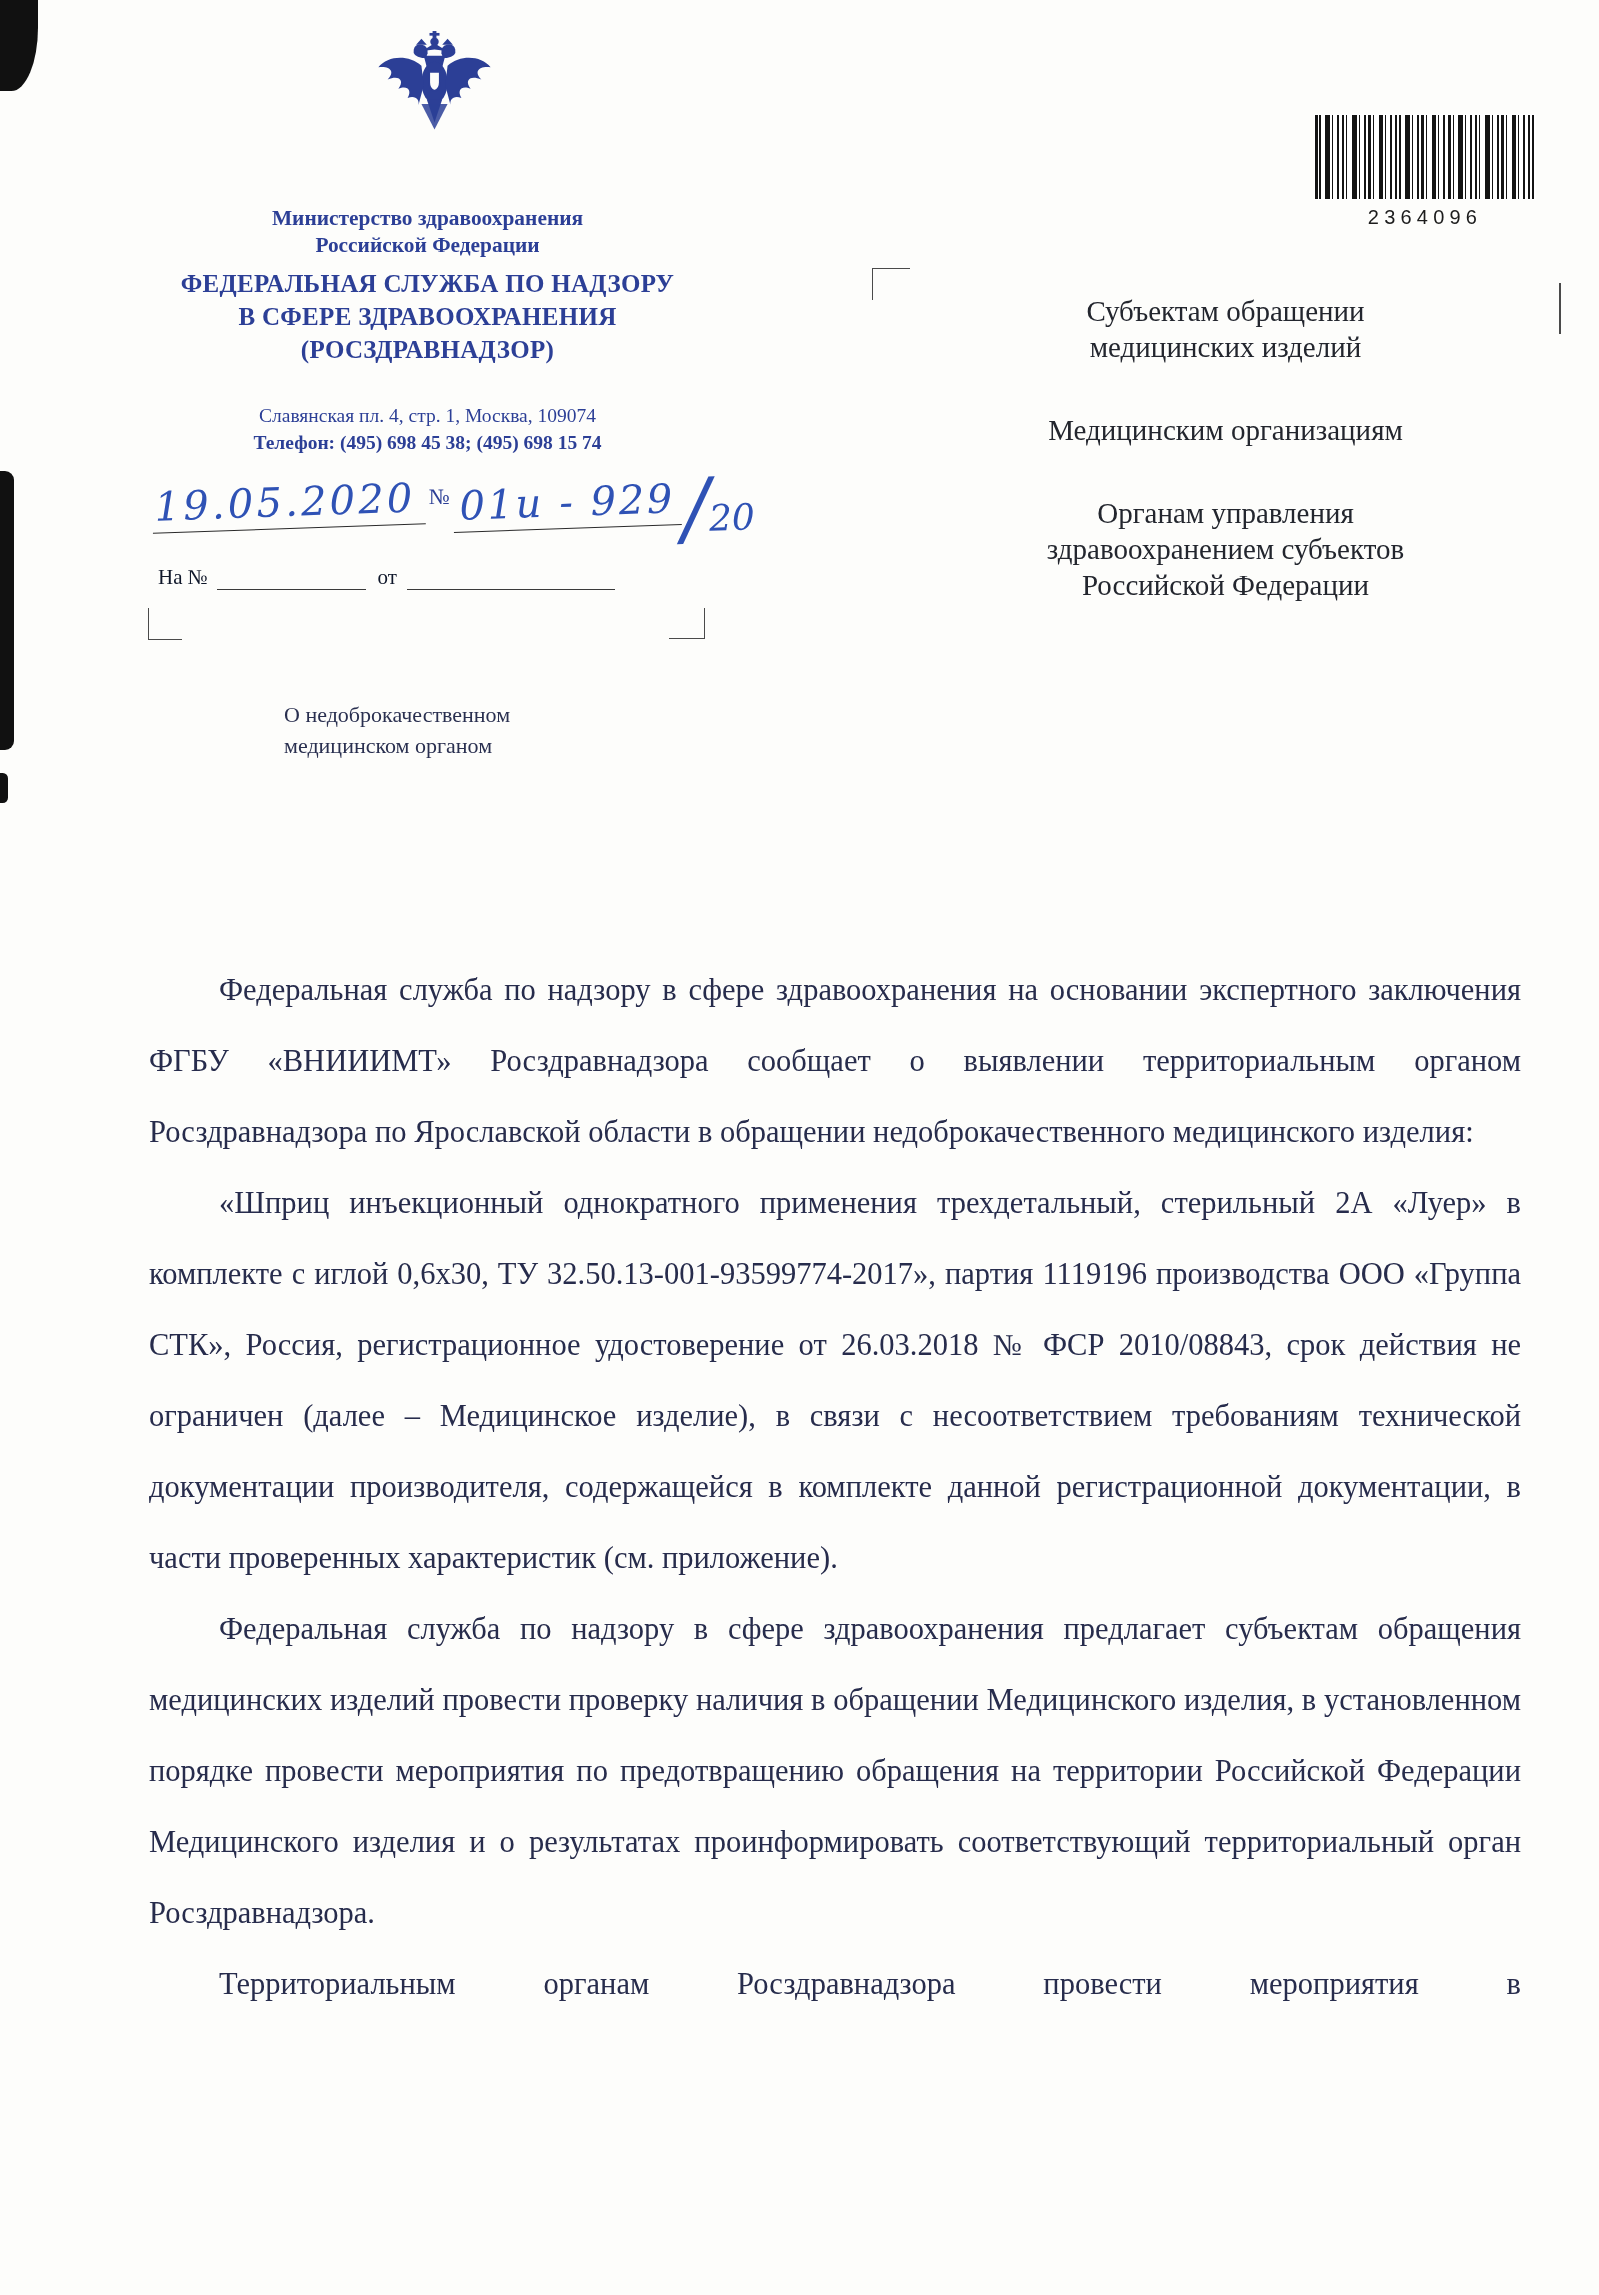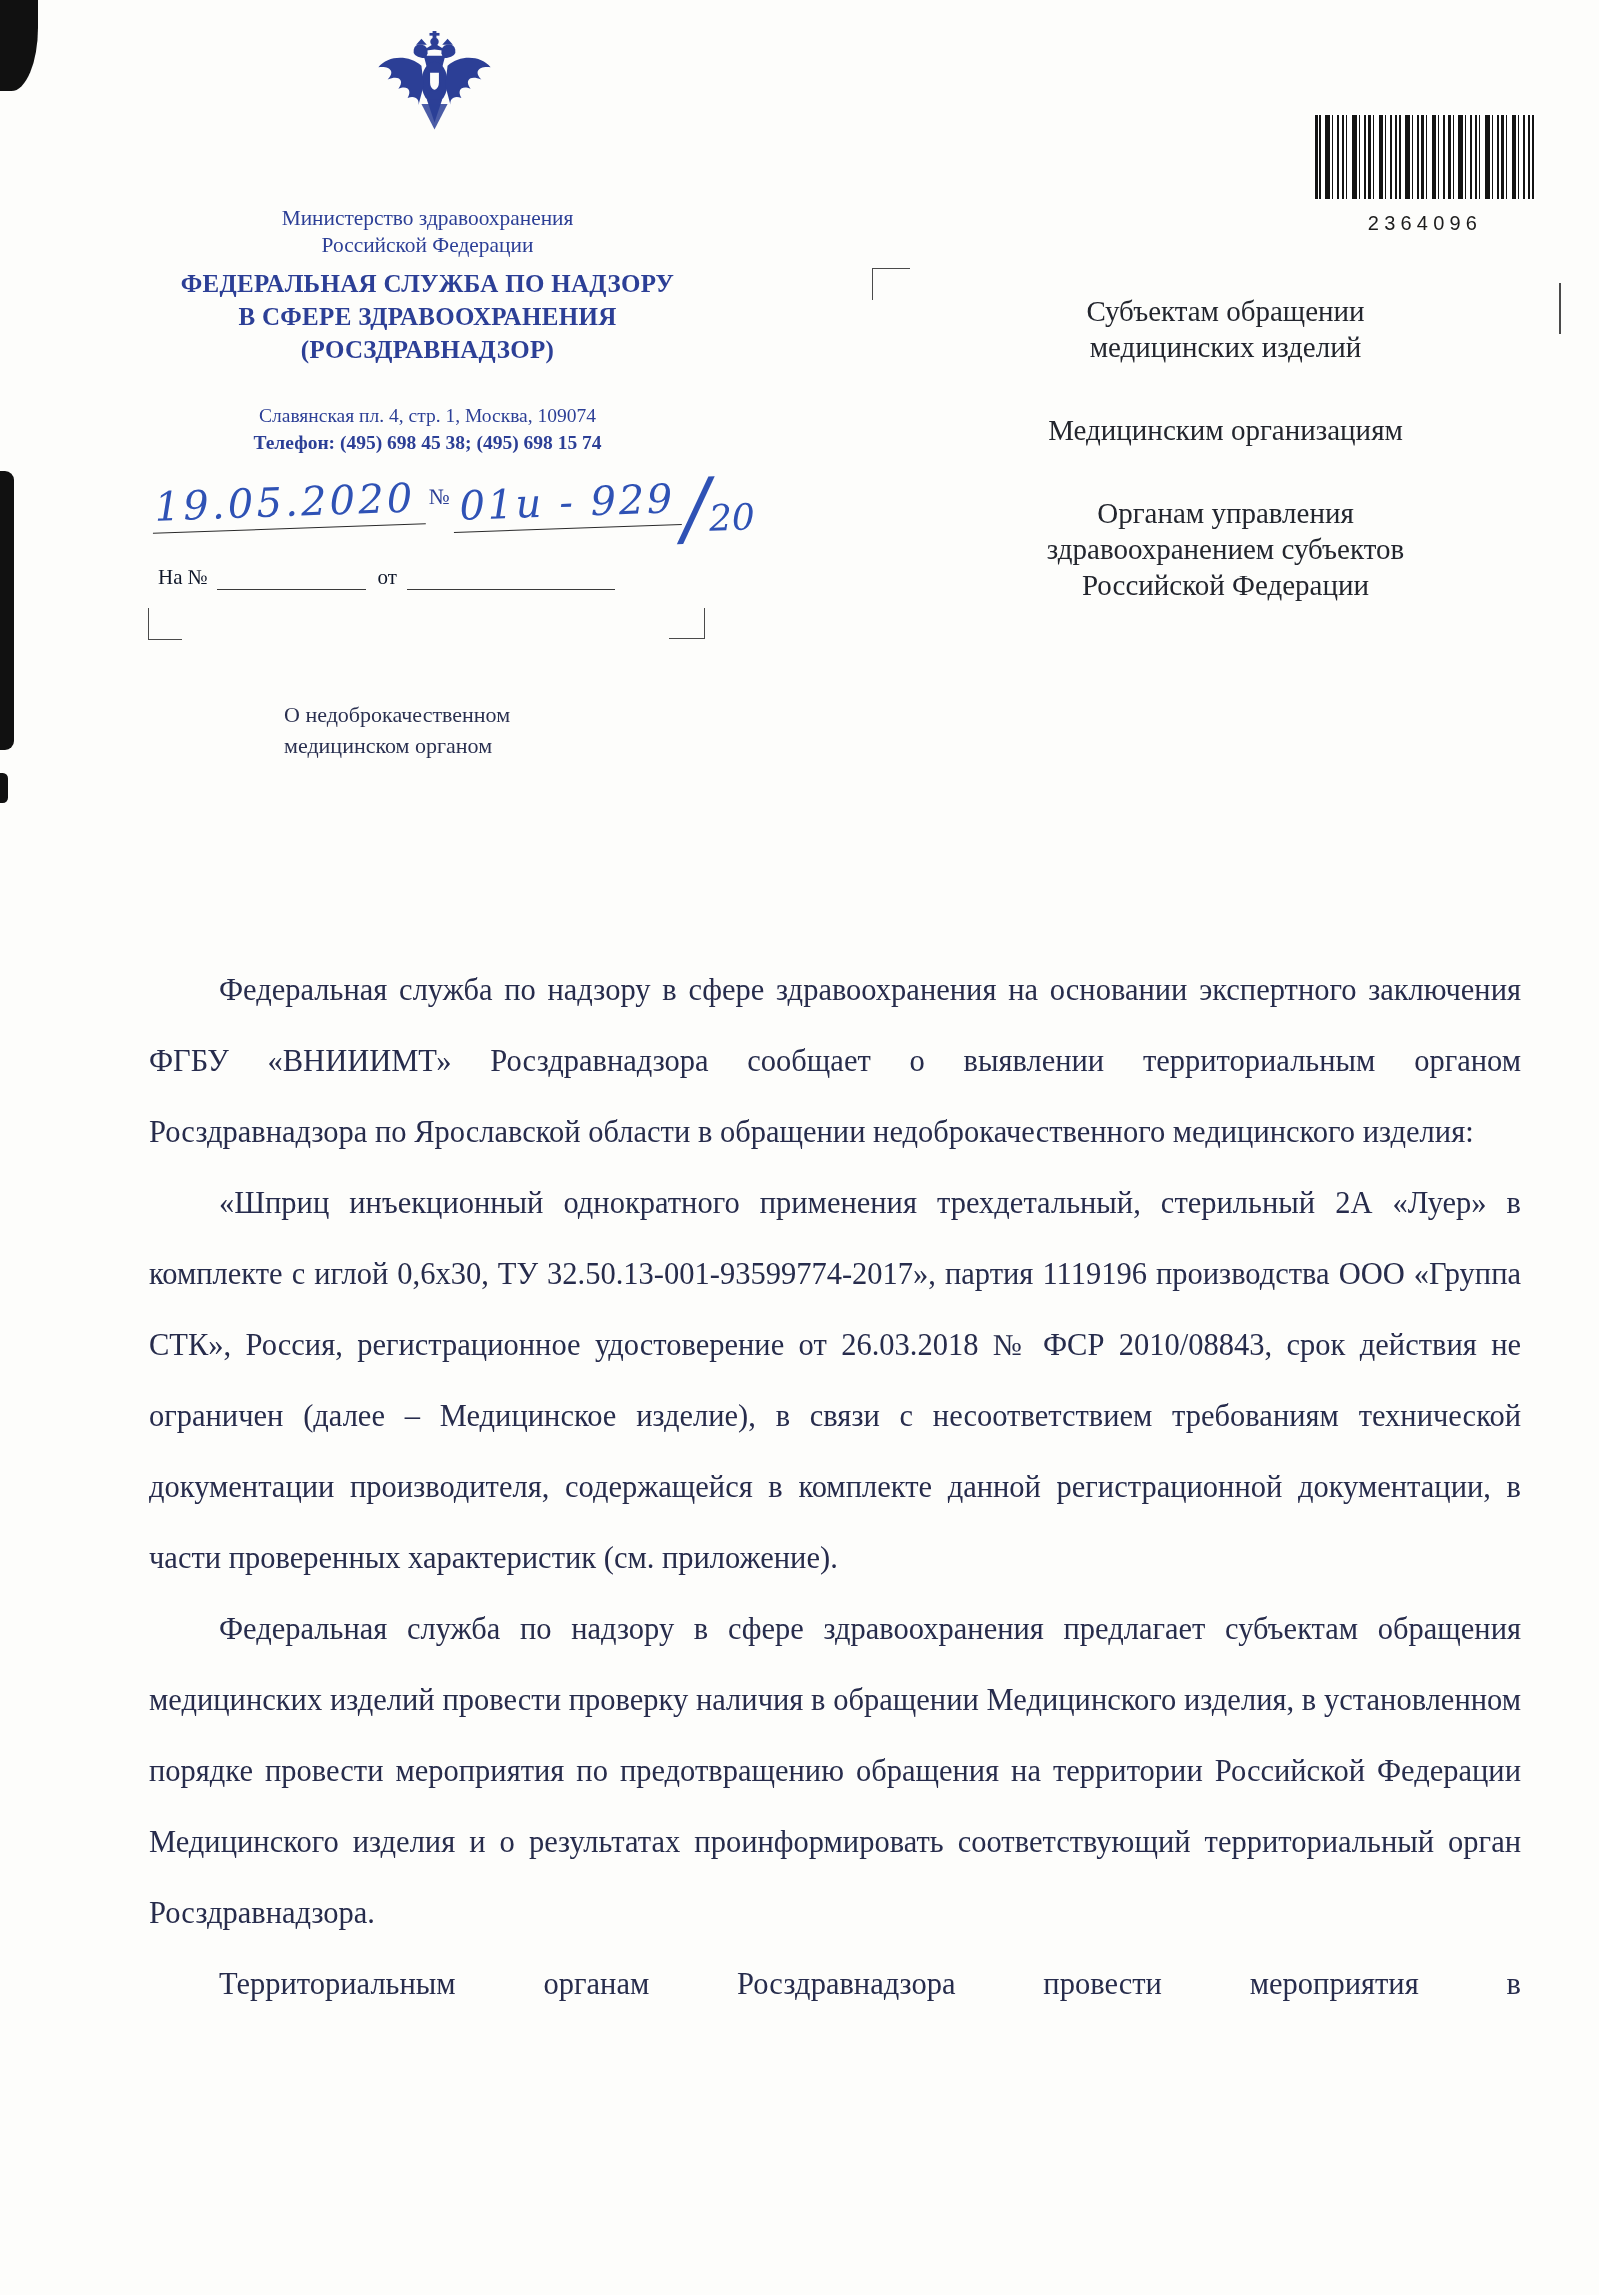--- a/index.html
+++ b/index.html
@@ -10,21 +10,21 @@
     font-family:"Liberation Serif","DejaVu Serif",serif;
     color:#262b49;
   }
   .abs{ position:absolute; }
   .blue{ color:#2c3f96; }
   .center{ text-align:center; }
   .preline{ white-space:pre-line; }
 
   
   .emblem{ left:373px; top:30px; }
-  .ministry{ left:110px; top:205px; width:635px; font-weight:normal; font-size:21.4px; line-height:1.28; }
+  .ministry{ left:110px; top:205px; width:635px; font-weight:bold; font-size:21.4px; line-height:1.28; }
   .service{ left:110px; top:267px; width:635px; font-weight:bold; font-size:25px; line-height:1.32; letter-spacing:0.3px; }
   .address-line{ left:110px; top:405px; width:635px; font-size:19.5px; }
   .phone-line{ left:110px; top:432px; width:635px; font-size:19.5px;font-weight:bold; }
 
   
   .ref-row{ left:152px; top:479px; width:687px; height:78px; }
   .hand{
     font-family:"DejaVu Serif",serif; font-style:italic; color:#2f52b5;
     display:inline-block; transform:rotate(-2deg);
   }
@@ -50,21 +50,21 @@
     background:repeating-linear-gradient(90deg,
       #141414 0 2.6px,  #fff 2.6px 4.5px,
       #141414 4.5px 5.8px, #fff 5.8px 10.4px,
       #141414 10.4px 15px, #fff 15px 17px,
       #141414 17px 18px, #fff 18px 22px,
       #141414 22px 24px, #fff 24px 26.6px);
     border:0.6px solid #fff;
   }
   .barcode-number{
     font-family:"Liberation Sans",sans-serif; font-size:20px; letter-spacing:5.2px;
-    text-align:center; color:#1c1c1c; margin-top:12px;
+    text-align:center; color:#1c1c1c; margin-top:6px;
   }
 
   
   .addressees{ left:908px; top:293px; width:635px; font-size:29px; color:#23262e; line-height:36px; }
   .addressee-block{ margin-bottom:47px; }
 
   
   .subject{ left:284px; top:699px; width:337px; font-size:22px; line-height:1.42; color:#2a3050; }
 
   

